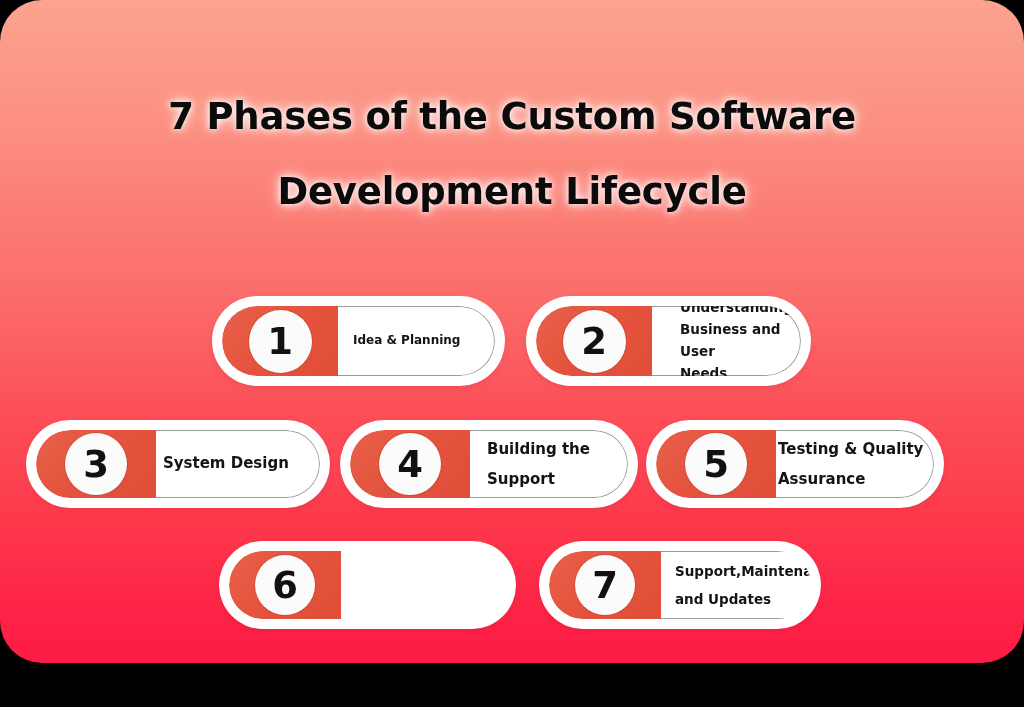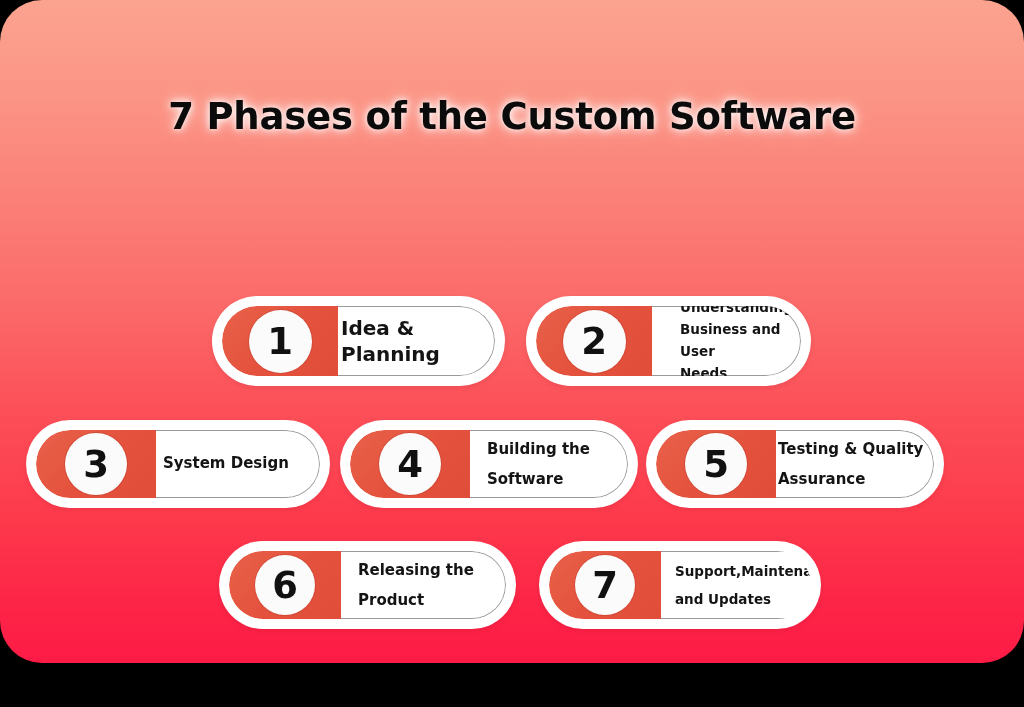--- a/index.html
+++ b/index.html
@@ -144,35 +144,36 @@
   .p6 .num-block, .p7 .num-block { width: 112px; }
 
   .p1 .num-circle, .p2 .num-circle { width: 63px; height: 63px; }
   .p3 .num-circle, .p4 .num-circle, .p5 .num-circle { width: 62px; height: 62px; }
   .p6 .num-circle, .p7 .num-circle { width: 60px; height: 60px; }
 
   .p1 .num-text, .p2 .num-text,
   .p3 .num-text, .p4 .num-text, .p5 .num-text,
   .p6 .num-text, .p7 .num-text { font-size: 37px; }
 
-  .p1 .label-text { font-size: 20px; padding-left: 3px; line-height: 1.3; }
+  .p1 .label-text { font-size: 12px; padding-left: 15px; line-height: 1.3; }
   .p2 .label-text { font-size: 13.5px; padding-left: 28px; line-height: 1.62; }
   .p3 .label-text { font-size: 15px; padding-left: 7px; line-height: 1.3; }
   .p4 .label-text { font-size: 15px; padding-left: 17px; line-height: 2.0; }
   .p5 .label-text { font-size: 15px; padding-left: 2px; line-height: 2.0; }
   .p6 .label-text { font-size: 15px; padding-left: 17px; line-height: 2.0; }
   .p7 .label-text { font-size: 13.5px; padding-left: 14px; line-height: 2.1; }
 </style>
 </head>
 <body>
 
 <div class="infographic">
 
   <div class="title-block">
     <span class="title-line first">7 Phases of the Custom Software</span>
+    <span class="title-line second">Development Lifecycle</span>
   </div>
 
   <div class="rows">
 
     <div class="pill p1">
       <div class="pill-inner">
         <div class="num-block">
           <div class="num-circle">
             <span class="num-text">1</span>
           </div>
@@ -213,21 +214,21 @@
 
     <div class="pill p4">
       <div class="pill-inner">
         <div class="num-block">
           <div class="num-circle">
             <span class="num-text">4</span>
           </div>
         </div>
         <div class="label-block">
           <span class="label-text">Building the
-Software</span>
+Support</span>
         </div>
       </div>
     </div>
 
     <div class="pill p5">
       <div class="pill-inner">
         <div class="num-block">
           <div class="num-circle">
             <span class="num-text">5</span>
           </div>
@@ -239,24 +240,20 @@
       </div>
     </div>
 
     <div class="pill p6">
       <div class="pill-inner">
         <div class="num-block">
           <div class="num-circle">
             <span class="num-text">6</span>
           </div>
         </div>
-        <div class="label-block">
-          <span class="label-text">Releasing the
-Product</span>
-        </div>
       </div>
     </div>
 
     <div class="pill p7">
       <div class="pill-inner">
         <div class="num-block">
           <div class="num-circle">
             <span class="num-text">7</span>
           </div>
         </div>

